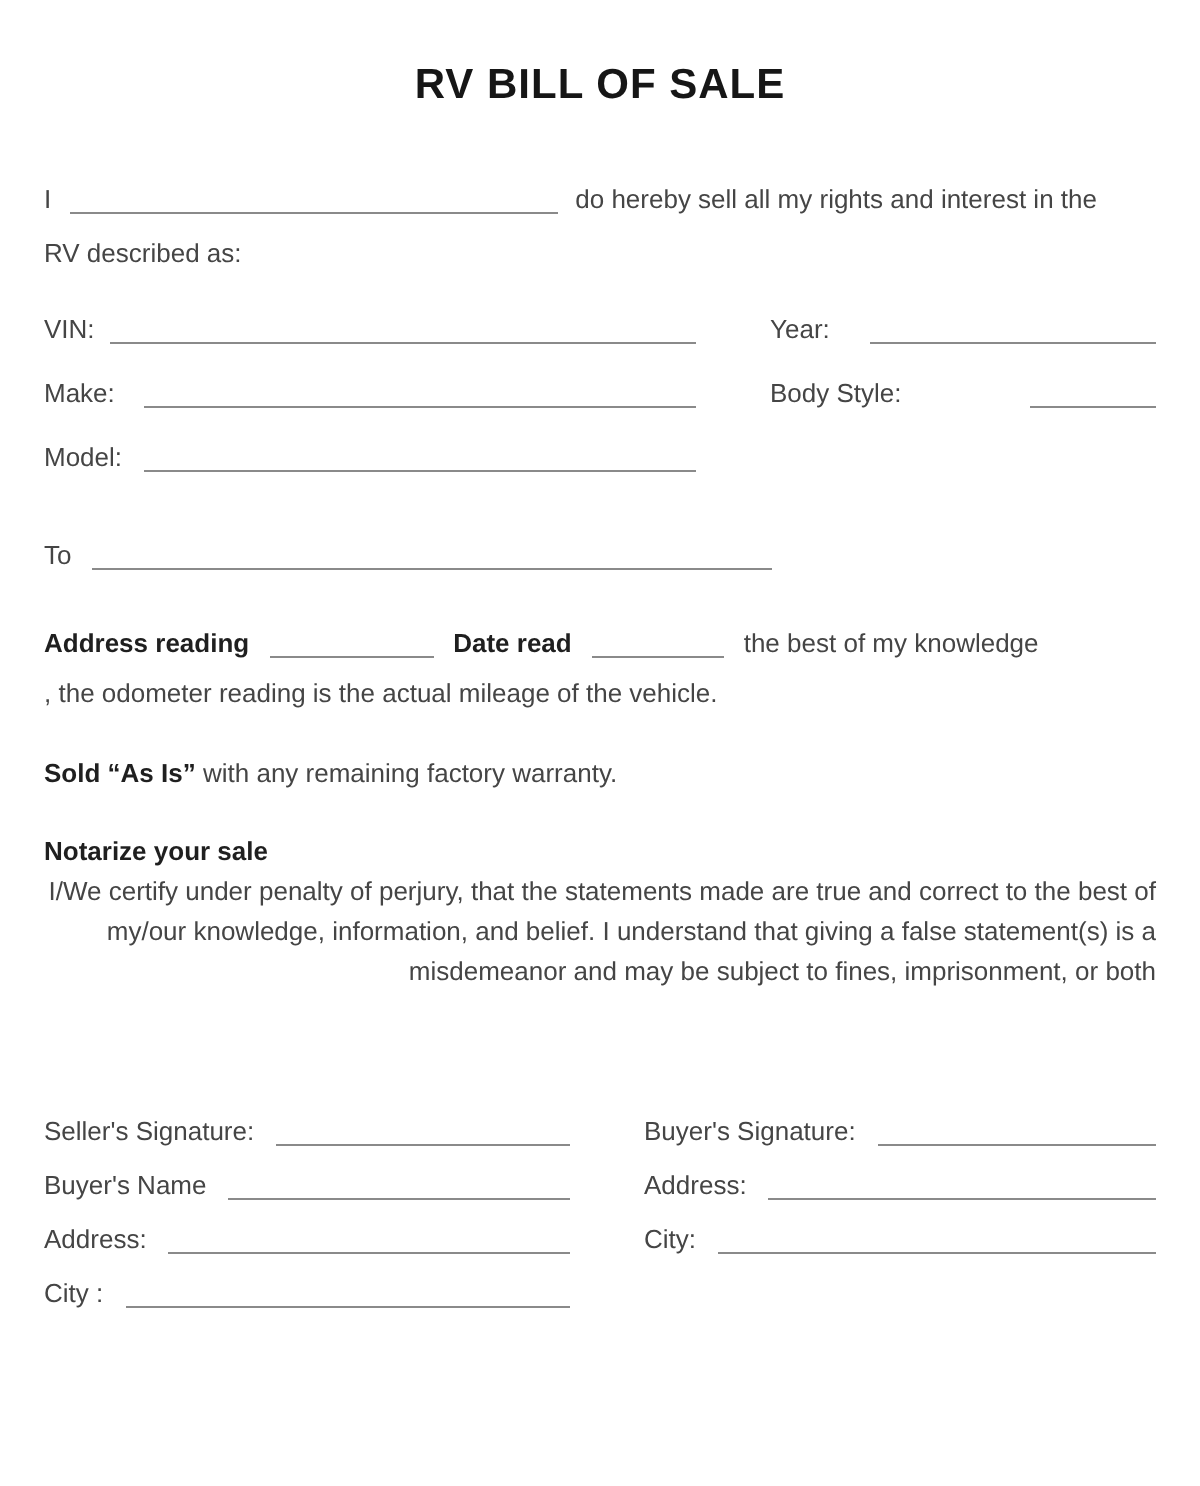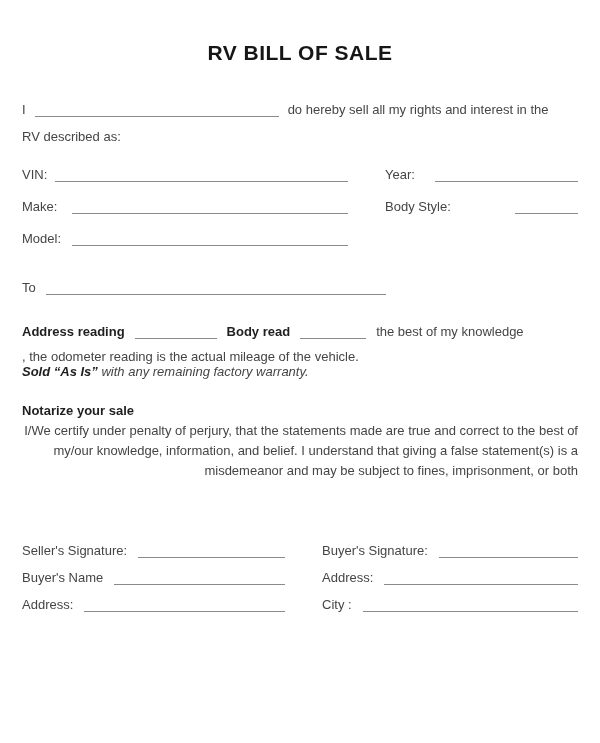--- a/index.html
+++ b/index.html
@@ -9,21 +9,21 @@
     --bg:#ffffff;
   }
   *{box-sizing:border-box;}
   html,body{margin:0;padding:0;background:#e8e8e8;}
   body{font-family:"Liberation Sans",sans-serif;}
   .page{
     width:600px;height:743px;margin:0 auto;background:var(--bg);
     padding:29px 22px 0;color:var(--text);font-size:13px;overflow:hidden;
   }
   .title{
-    margin:12px;text-align:center;font-size:21px;font-weight:700;
+    margin:2px;text-align:center;font-size:21px;font-weight:700;
     color:var(--heading);letter-spacing:0.5px;
   }
   b,.bold{color:#1f1f1f;font-weight:700;}
   .frow{display:flex;align-items:flex-end;}
   .fline{border-bottom:1px solid var(--line);height:15px;display:inline-block;}
   .grow{flex:1;}
   .intro-row{margin-top:37px;}
   .intro-row .fline{width:244px;margin:0 9px;}
   .intro2{margin-top:12px;}
   .vgrid{
@@ -38,21 +38,21 @@
   .to-row{margin-top:34px;}
   .to-row .fline{width:340px;margin-left:10px;}
   .sum-para{margin:40px 0 0;line-height:30px;}
   .inline-line{
     display:inline-block;width:70px;height:12px;
     border-bottom:1px solid var(--line);margin:0 5px;
   }
   .odo-row{margin-top:29px;}
   .odo-row .fline{margin:0 10px;}
   .odo2{margin-top:10px;}
-  .asis-row{font-style:italic;}
+  .asis-row{margin-top:25px;}
   .not-head{margin-top:24px;font-weight:700;color:#1f1f1f;}
   .not-body{margin-top:3px;line-height:20px;text-align:right;}
   .siggrid{
     display:grid;grid-template-columns:263px 256px;column-gap:37px;
     row-gap:12px;margin-top:62px;
   }
   .sigrow .fline{margin-left:11px;}
 </style>
 </head>
 <body>
@@ -93,21 +93,21 @@
 
   <div class="frow to-row">
     <span class="lbl">To</span>
     <span class="fline"></span>
   </div>
 
 
   <div class="frow odo-row">
     <b>Address reading</b>
     <span class="fline" style="width:82px"></span>
-    <b>Body read</b>
+    <b>Date read</b>
     <span class="fline" style="width:66px"></span>
     <span>the best of my knowledge</span>
   </div>
   <div class="odo2">, the odometer reading is the actual mileage of the vehicle.</div>
 
   <div class="asis-row">
     <b>Sold “As Is”</b>
     <span>with any remaining factory warranty.</span>
   </div>
 
@@ -129,19 +129,23 @@
     </div>
     <div class="frow sigrow">
       <span class="lbl">Address:</span>
       <span class="fline grow"></span>
     </div>
     <div class="frow sigrow">
       <span class="lbl">Address:</span>
       <span class="fline grow"></span>
     </div>
     <div class="frow sigrow">
+      <span class="lbl">City:</span>
+      <span class="fline grow"></span>
+    </div>
+    <div class="frow sigrow">
       <span class="lbl">City :</span>
       <span class="fline grow"></span>
     </div>
 
   </div>
 
 </div>
 
 </body></html>

